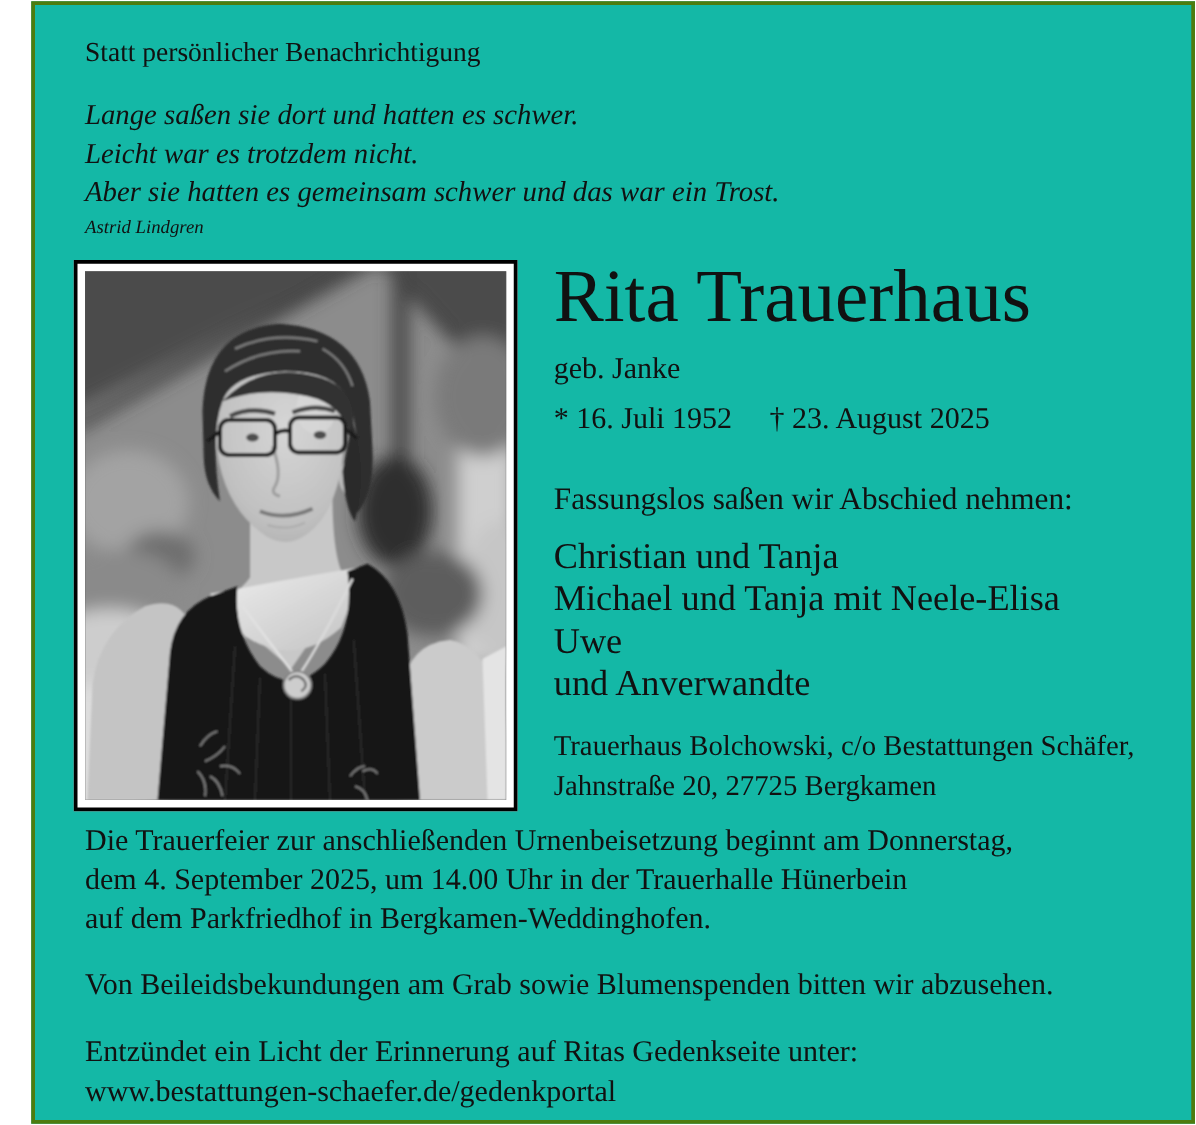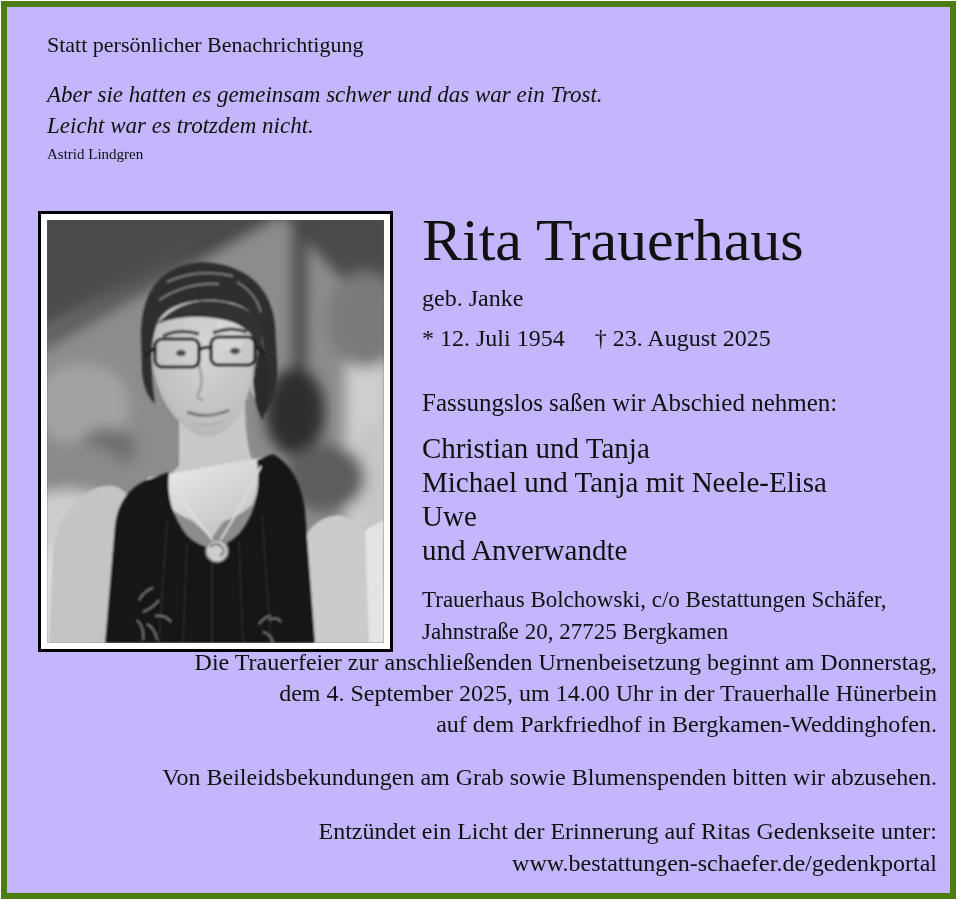--- a/index.html
+++ b/index.html
@@ -11,22 +11,23 @@
     width: 957px;
     height: 900px;
     position: relative;
     font-family: "Liberation Serif", "DejaVu Serif", serif;
     color: #111111;
     overflow: hidden;
   }
   .sheet {
     position: absolute;
     inset: 1px;
-    border: 6px solid #4d7c0f;
-    background: #c4b5fd;
+    border: 3px solid #4d7c0f;
+    background: #14b8a6;
+    margin-left: 24px;
   }
   
   .preamble {
     position: absolute;
     left: 40px;
     top: 24px;
     font-size: 22px;
     line-height: 28px;
     white-space: nowrap;
   }
@@ -35,20 +36,21 @@
     left: 40px;
     top: 72px;
   }
   .quote .q-line {
     font-style: italic;
     font-size: 23px;
     line-height: 31px;
     white-space: nowrap;
   }
   .quote .q-attr {
+    font-style: italic;
     font-size: 15px;
     line-height: 20px;
     margin-top: 3px;
     white-space: nowrap;
   }
   
   .photo-frame {
     position: absolute;
     left: 31px;
     top: 204px;
@@ -104,42 +106,42 @@
   }
   .funeral-home .fh-line {
     font-size: 23px;
     line-height: 32px;
     white-space: nowrap;
   }
   
   .bottom-block {
     position: absolute;
     left: 40px;
-    top: 640px;
+    top: 654px;
     width: 890px;
-    text-align: right;
   }
   .bottom-block .b-line {
     font-size: 24px;
     line-height: 31px;
     white-space: nowrap;
   }
   .para-gap { margin-top: 22px; }
   .memorial .b-line { line-height: 32px; }
 </style>
 </head>
 <body>
 
 <div class="sheet">
 
   <div class="preamble">Statt persönlicher Benachrichtigung</div>
 
   <div class="quote">
+    <div class="q-line">Lange saßen sie dort und hatten es schwer.</div>
+    <div class="q-line">Leicht war es trotzdem nicht.</div>
     <div class="q-line">Aber sie hatten es gemeinsam schwer und das war ein Trost.</div>
-    <div class="q-line">Leicht war es trotzdem nicht.</div>
     <div class="q-attr">Astrid Lindgren</div>
   </div>
 
   <div class="photo-frame">
     <svg width="337" height="423" viewBox="0 0 337 423" xmlns="http://www.w3.org/2000/svg">
       <defs>
         <filter id="bgblur" x="-20%" y="-20%" width="140%" height="140%">
             <feGaussianBlur stdDeviation="7"></feGaussianBlur>
           </filter>
         <filter id="soft" x="-20%" y="-20%" width="140%" height="140%">
@@ -244,21 +246,21 @@
         </g>
         <rect width="337" height="423" fill="none" stroke="#5a5a5a" stroke-width="1" opacity="0.4"></rect>
       </g>
     </svg>
   </div>
 
   <div class="right-col">
     <div class="deceased-name">Rita Trauerhaus</div>
     <div class="birth-name">geb. Janke</div>
     <div class="life-dates">
-      <span class="birth">* 12. Juli 1954</span><span class="death">† 23. August 2025</span>
+      <span class="birth">* 16. Juli 1952</span><span class="death">† 23. August 2025</span>
     </div>
     <div class="intro">Fassungslos saßen wir Abschied nehmen:</div>
     <div class="mourners">
       <div class="m-line">Christian und Tanja</div>
       <div class="m-line">Michael und Tanja mit Neele-Elisa</div>
       <div class="m-line">Uwe</div>
       <div class="m-line">und Anverwandte</div>
     </div>
     <div class="funeral-home">
       <div class="fh-line">Trauerhaus Bolchowski, c/o Bestattungen Schäfer,</div>

